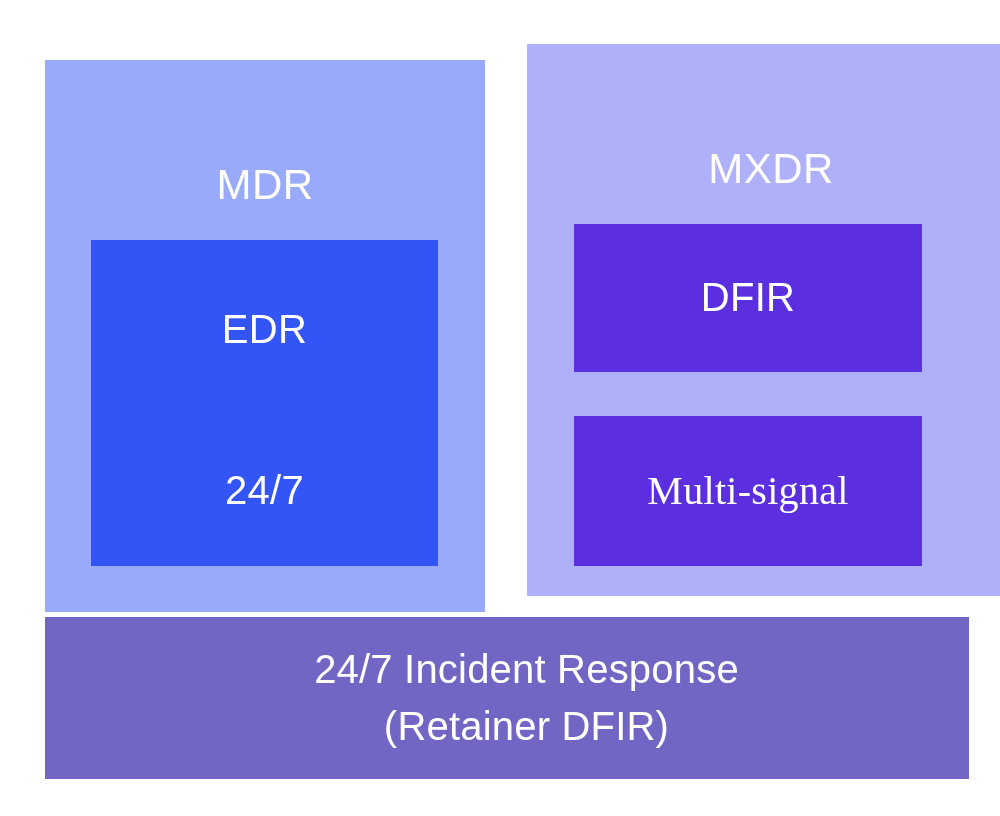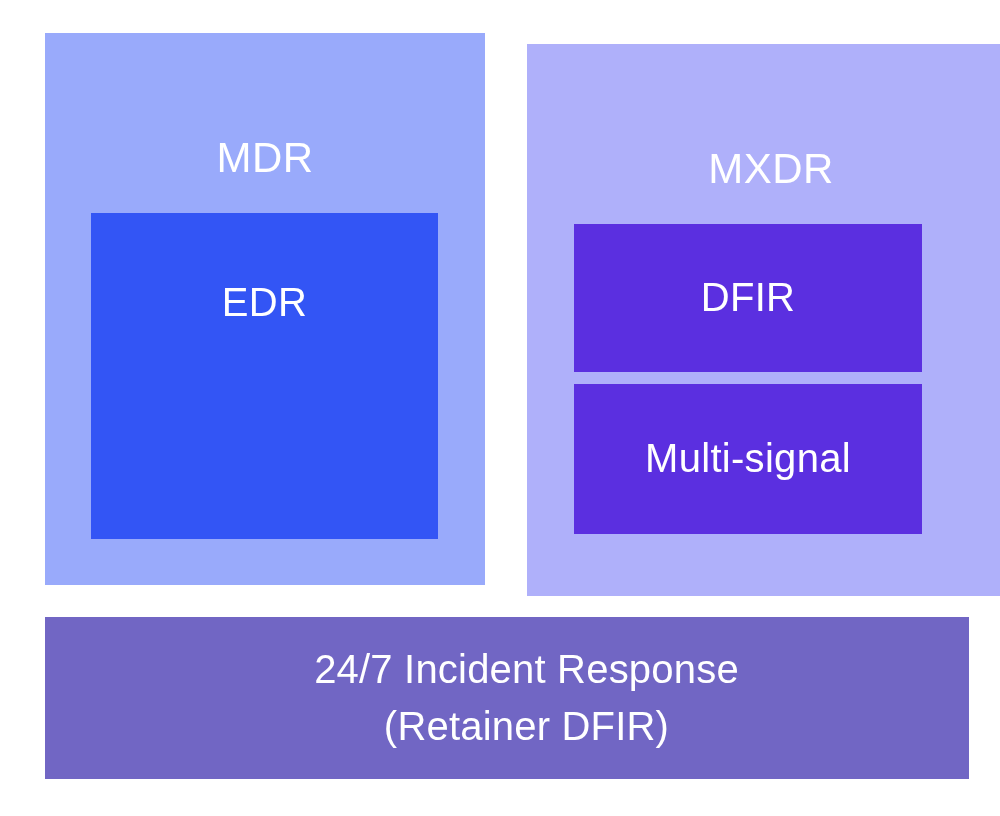--- a/index.html
+++ b/index.html
@@ -22,21 +22,21 @@
   }
 
   
   .panel {
     position: absolute;
     box-sizing: border-box;
     display: block;
   }
   #panel-mdr {
     left: 45px;
-    top: 33px;
+    top: 60px;
     width: 440px;
     height: 552px;
     background: #99aafb;
   }
   #panel-mxdr {
     left: 527px;
     top: 44px;
     width: 488px;
     height: 552px;
     background: #afb0fa;
@@ -98,24 +98,25 @@
   
   #cap-siem {
     left: 47px;
     top: 180px;
     width: 348px;
     height: 148px;
     background: #5b2fe0;
   }
   #cap-multisignal {
     left: 47px;
-    top: 340px;
+    top: 372px;
     width: 348px;
     height: 150px;
     background: #5b2fe0;
+    font-family: Liberation Serif, serif;
   }
 
   
   #foundation-bar {
     position: absolute;
     left: 45px;
     top: 617px;
     width: 924px;
     height: 162px;
     background: #7166c4;
@@ -145,20 +146,21 @@
     <div class="panel-title">MDR</div>
 
     <div class="capability" id="cap-edr">
       <span class="cap-text">
         <span class="cap-line">EDR</span>
       </span>
     </div>
 
     <div class="capability" id="cap-monitoring">
       <span class="cap-text">
+        <span class="cap-line">24/7</span>
       </span>
     </div>
   </div>
 
   <div class="panel" id="panel-mxdr">
     <div class="panel-title">MXDR</div>
 
     <div class="capability" id="cap-siem">
       <span class="cap-text">
         <span class="cap-line">DFIR</span>

